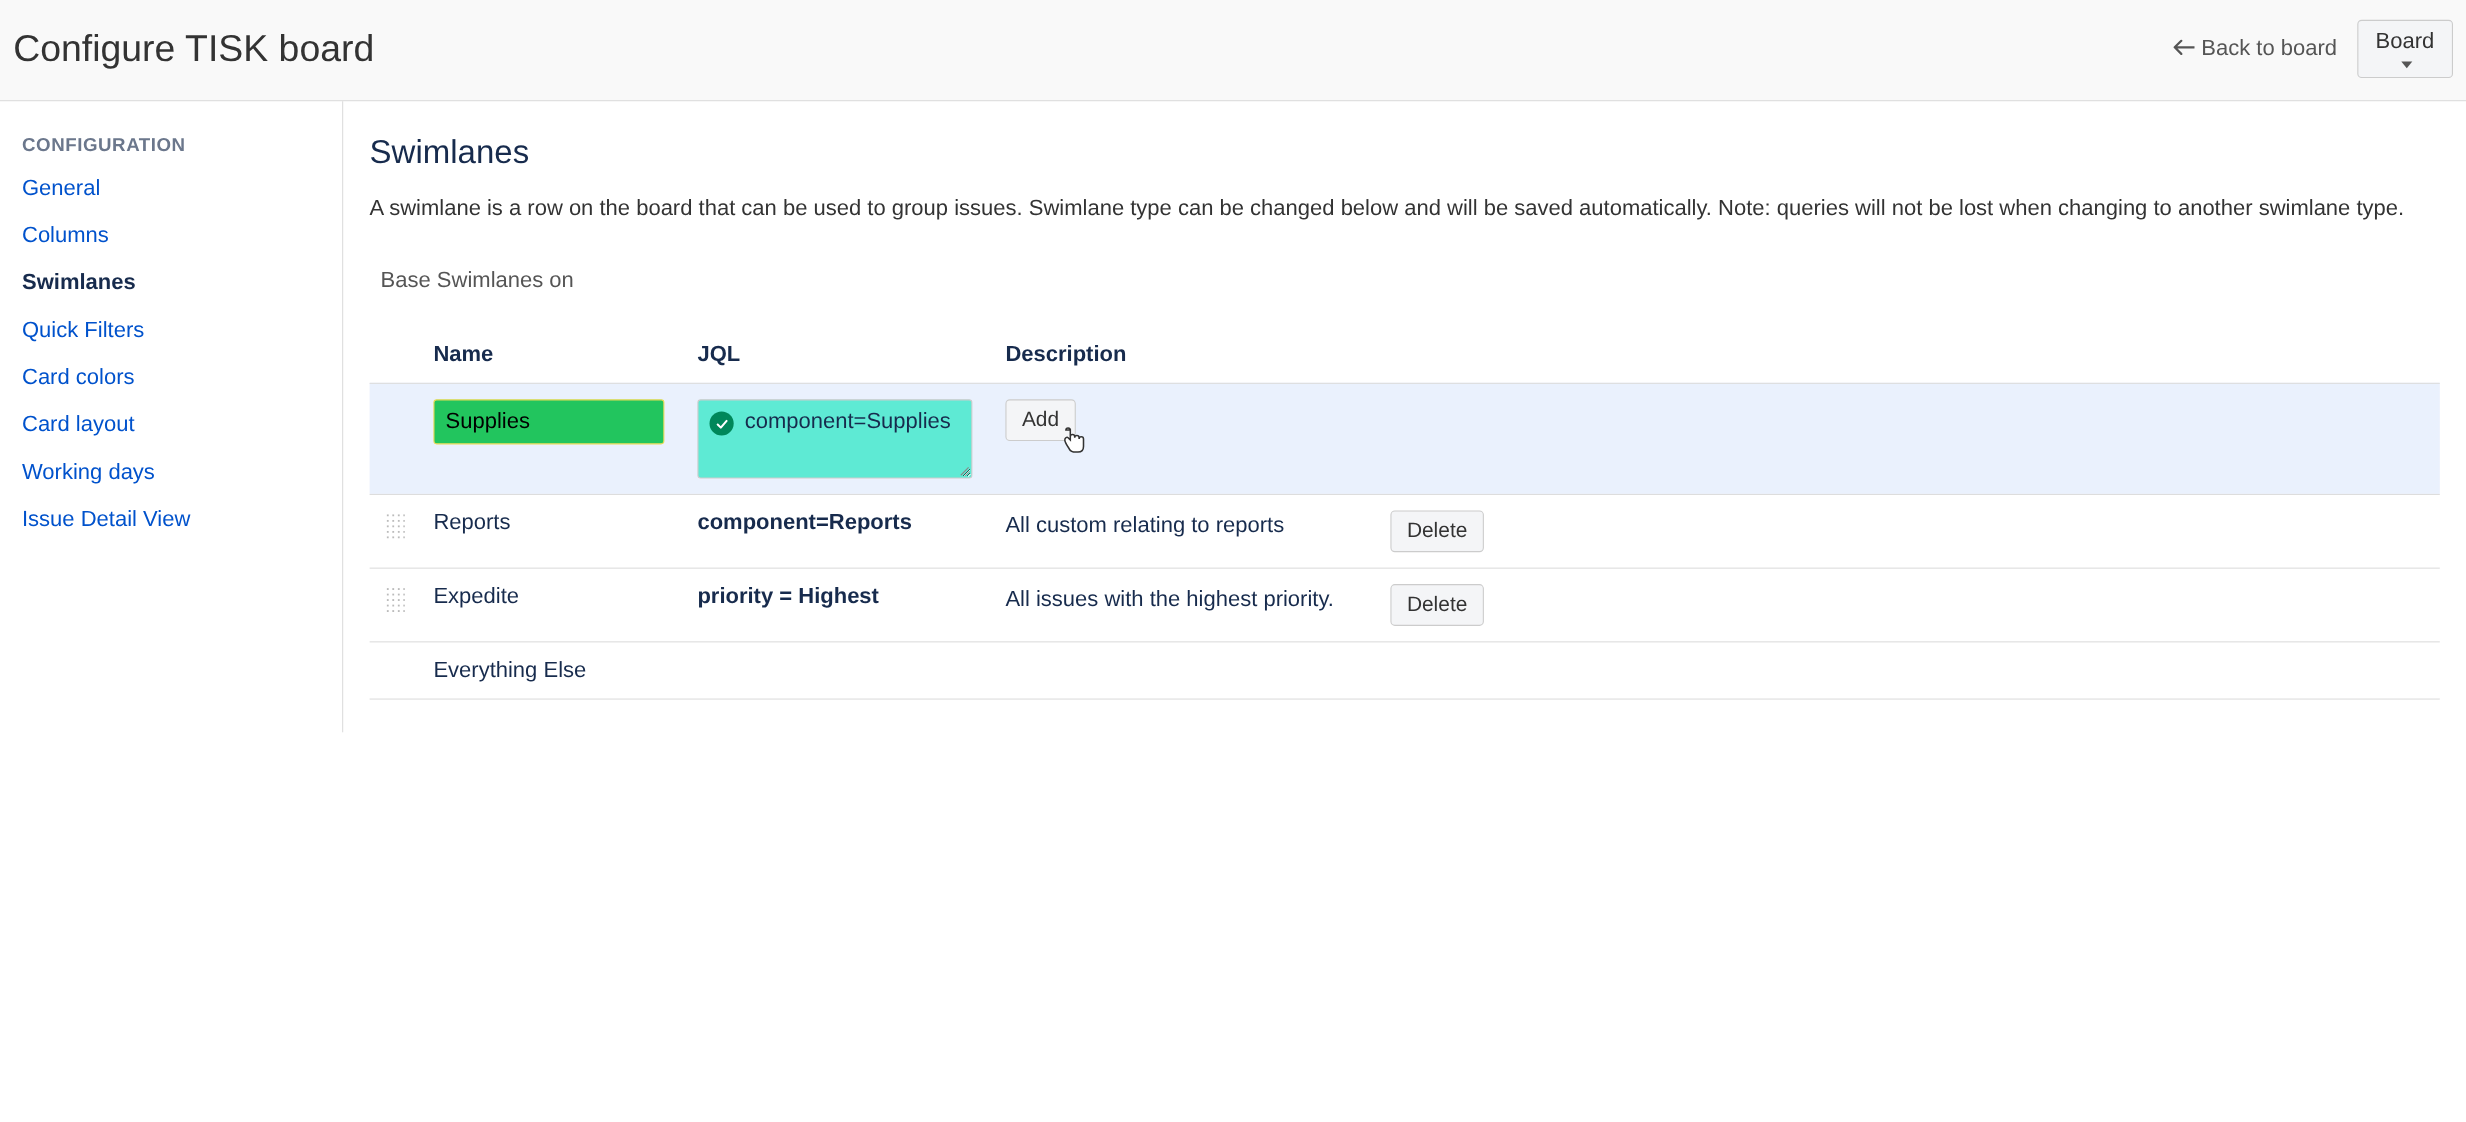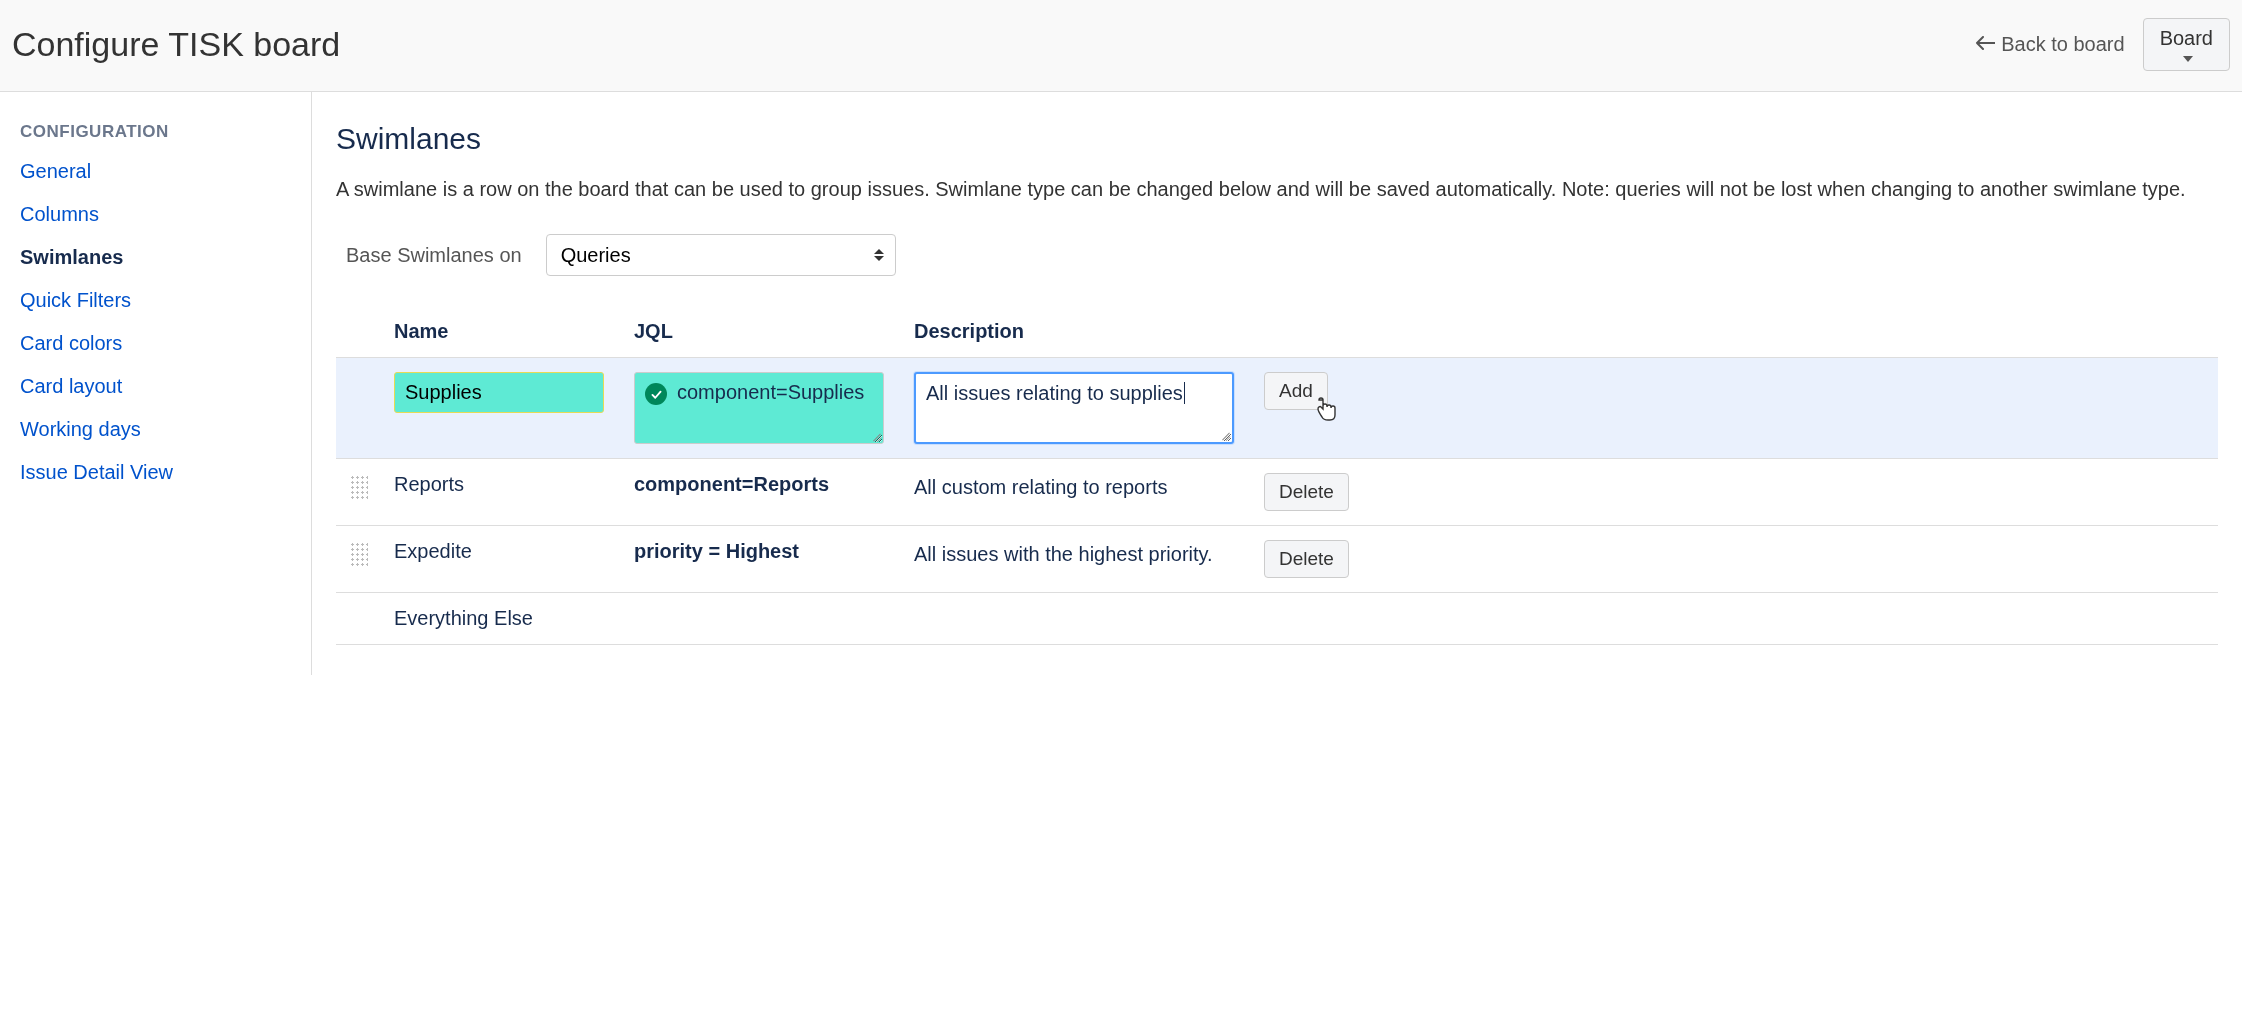--- a/index.html
+++ b/index.html
@@ -185,21 +185,21 @@
     border-top: 1px solid #ddd;
     padding: 14px 0;
   }
   .add-row {
     display: grid;
     grid-template-columns: 58px 240px 280px 350px 120px;
     align-items: flex-start;
   }
   .name-input {
     width: 210px;
-    background: #5eead4;
+    background: #22c55e;
     border: 1px solid #e6db55;
     border-radius: 3px;
     padding: 8px 10px;
     font-size: 20px;
   }
   .jql-box {
     width: 250px;
     border: 1px solid #ccc;
     border-radius: 3px;
     background: #5eead4;
@@ -323,29 +323,20 @@
     </ul>
   </nav>
 
   <main class="main">
     <h2>Swimlanes</h2>
     <p class="intro">A swimlane is a row on the board that can be used to group issues. Swimlane type can be changed below and will be saved automatically. Note: queries will not be lost when changing to another swimlane type.</p>
 
     <div class="base-row">
       <div class="base-label">Base Swimlanes on</div>
       <div class="base-right">
-        <div class="select-wrap">
-          <select>
-            <option>Queries</option>
-          </select>
-          <div class="select-arrows">
-            <span class="up"></span>
-              <span class="down"></span>
-          </div>
-        </div>
       </div>
     </div>
 
     <div class="swimlane-table">
       <div class="table-header">
         <div></div>
         <div>Name</div>
         <div>JQL</div>
         <div>Description</div>
         <div></div>
@@ -361,26 +352,20 @@
             <div class="jql-box">
               <span class="check">
                 <svg viewBox="0 0 16 16">
                     <path d="M3 8.5 L6.5 12 L13 4.5" stroke="#fff" stroke-width="2.3" fill="none" stroke-linecap="round" stroke-linejoin="round"></path>
                   </svg>
               </span>
               <span>component=Supplies</span>
               <span class="resize-handle"></span>
             </div>
           </div>
-          <div>
-            <div class="desc-box">
-              <span class="desc-text">All issues relating to supplies</span>
-              <span class="resize-handle"></span>
-            </div>
-          </div>
           <div style="position:relative;">
             <button class="btn-small">Add</button>
             <svg class="cursor-pointer" style="left:50px; top:24px;" viewBox="0 0 24 28">
               <path d="M9 4 v9 l-2 -2 c-1 -1 -3 0 -3 2 c0 1 2 5 4 8 c1 2 3 3 6 3 h2 c3 0 5 -2 5 -5 v-7 c0 -1 -1 -2 -2 -2 s-2 1 -2 2 v-1 c0 -1 -1 -2 -2 -2 s-2 1 -2 2 v-1 c0 -1 -1 -2 -2 -2 s-2 1 -2 2 V4 c0 -1 -1 -2 -2 -2 s-2 1 -2 2 z" fill="#fff" stroke="#333" stroke-width="1.4"></path>
             </svg>
           </div>
         </div>
       </div>
 
       <div class="table-row">

